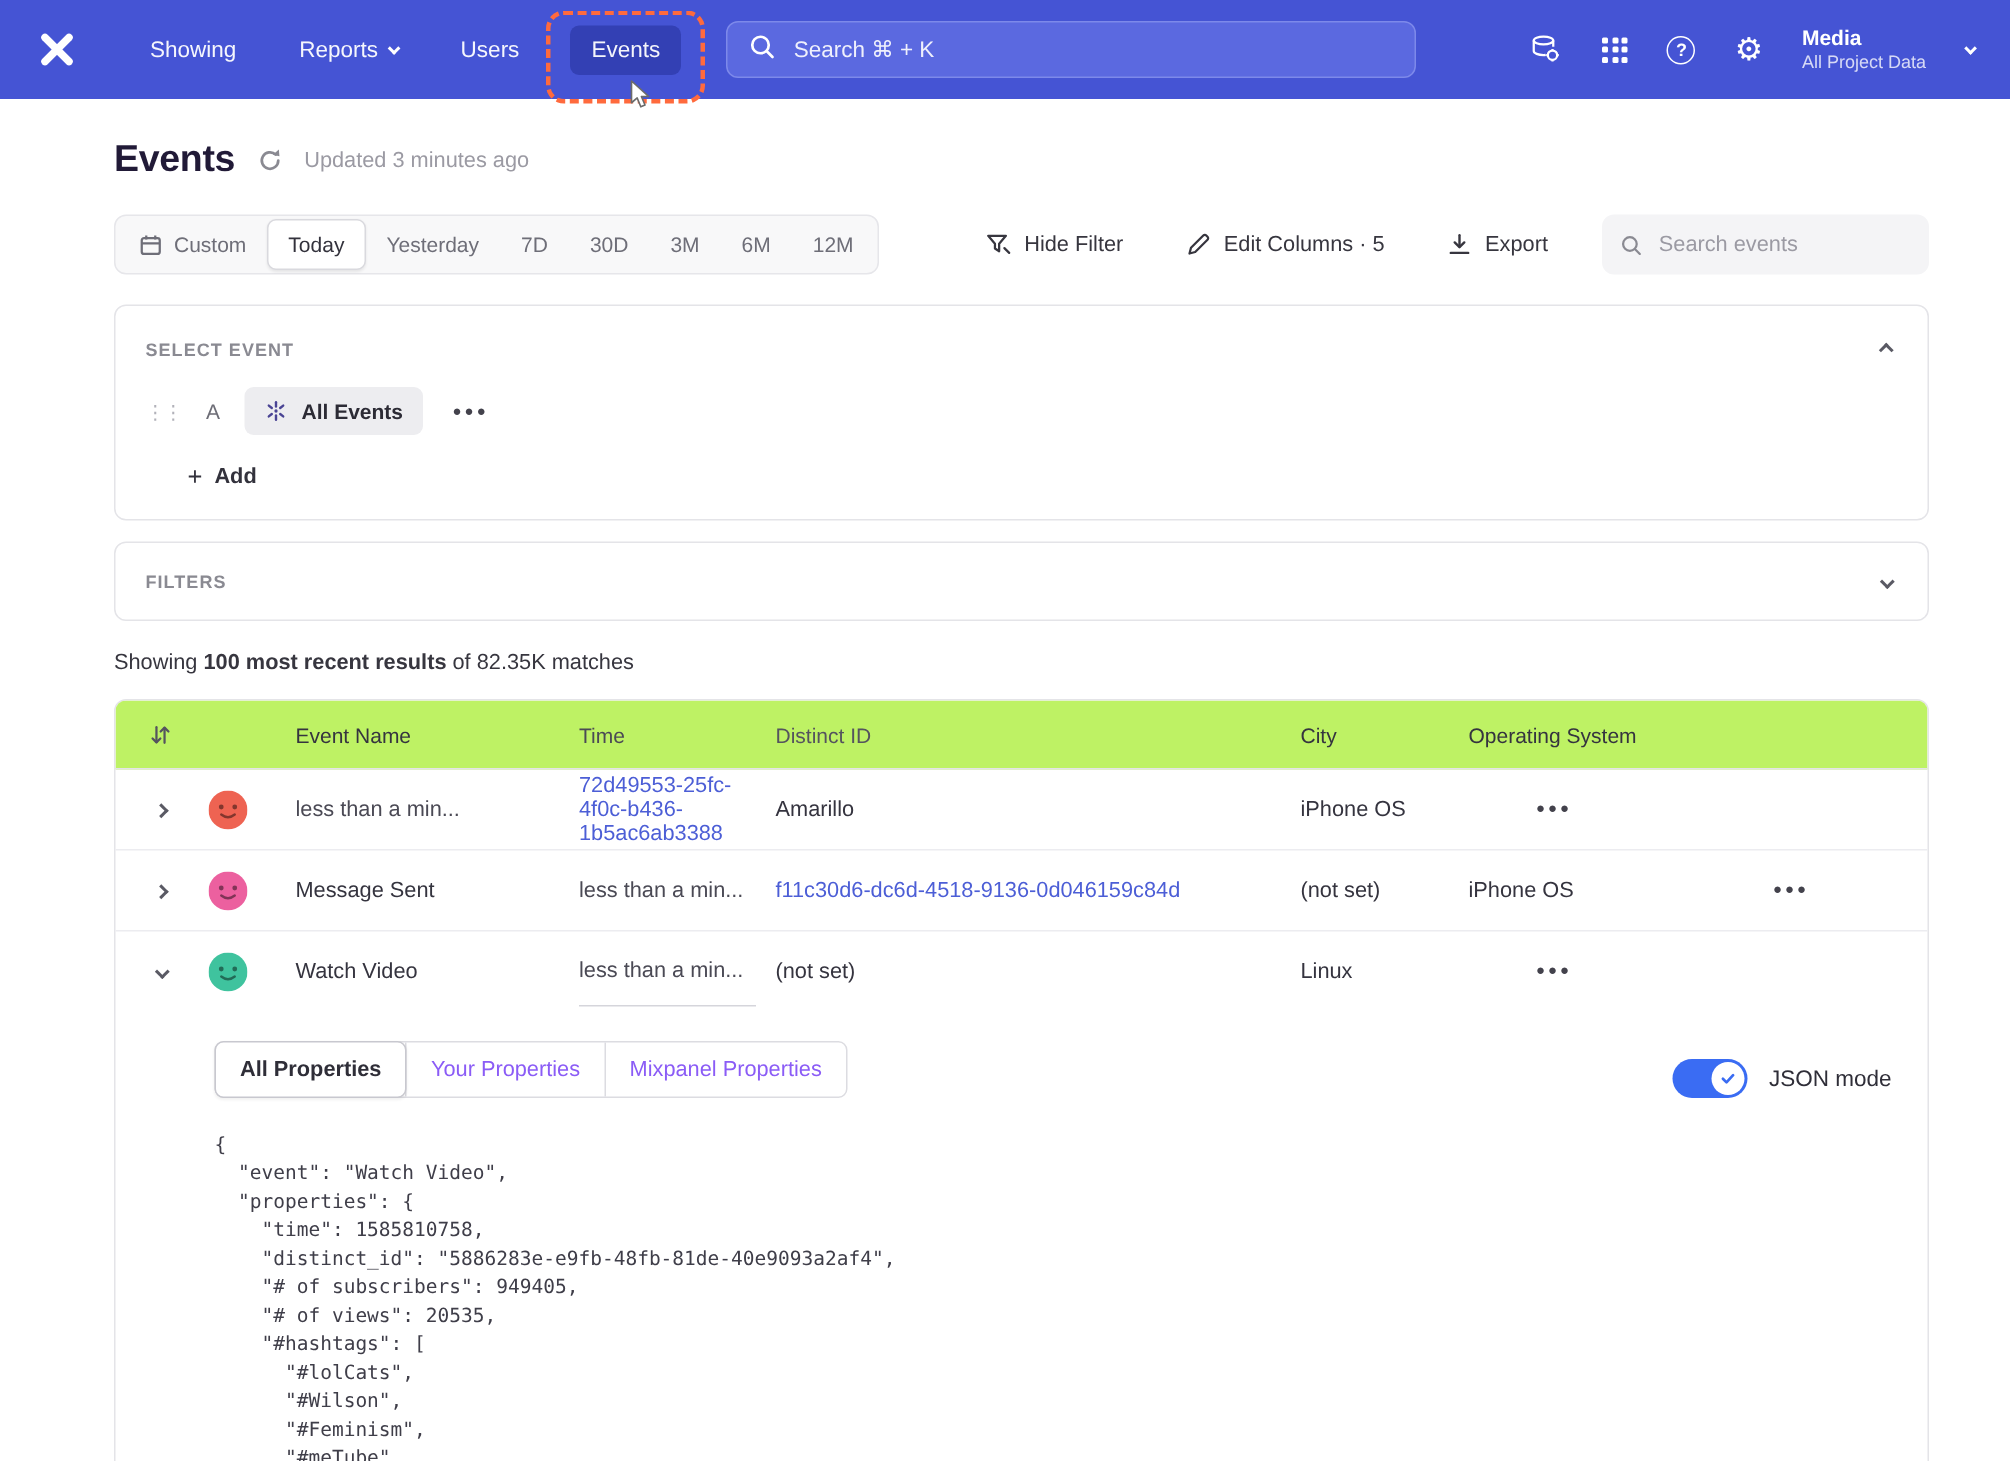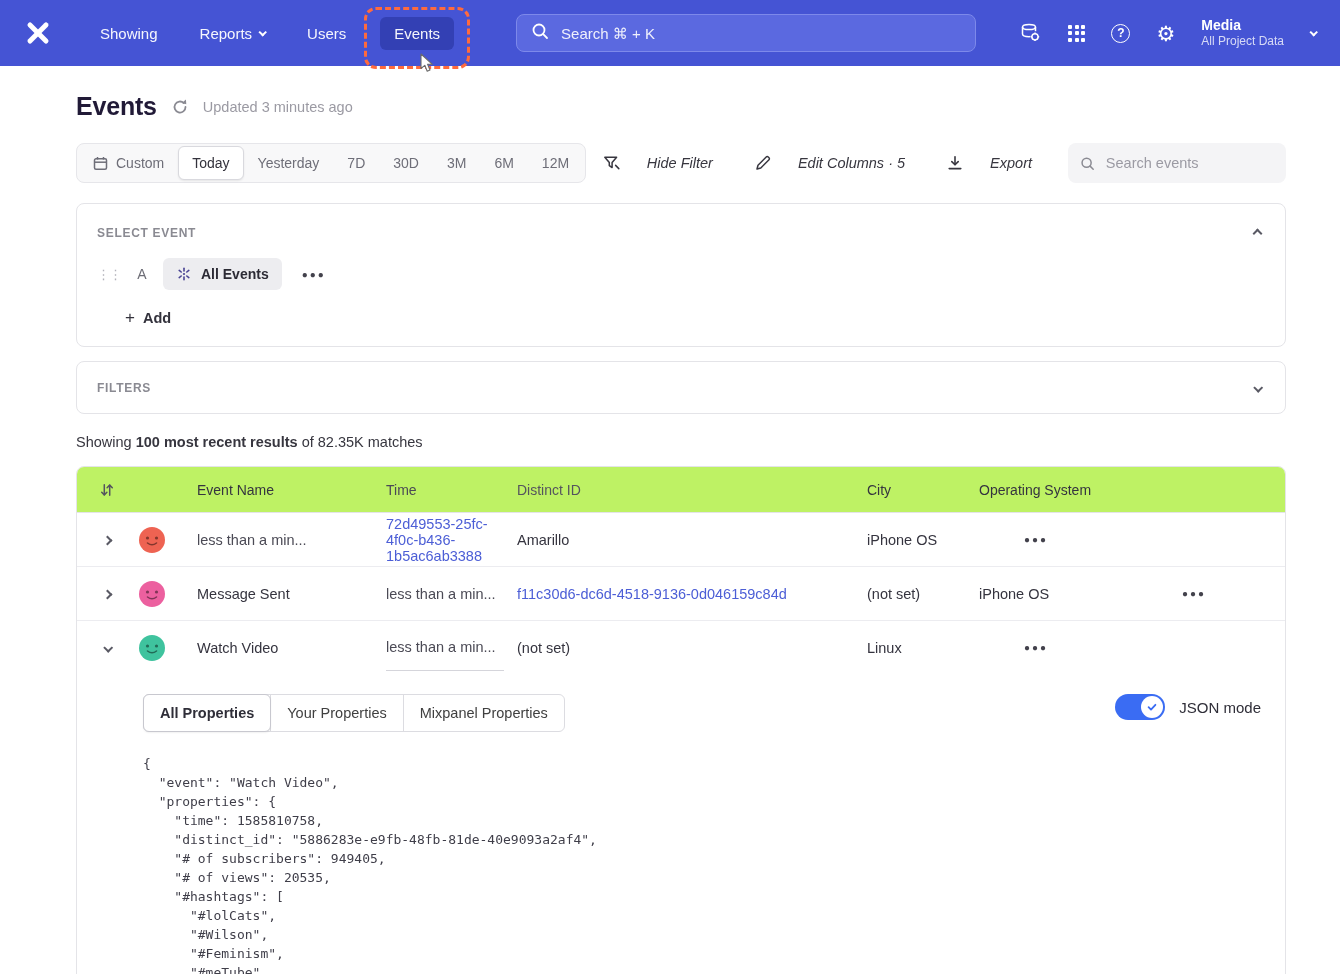--- a/index.html
+++ b/index.html
@@ -22,21 +22,21 @@
     padding:8px 8px; border-radius:6px; display:flex; align-items:center; gap:7px; cursor:pointer;
   }
   .events-wrap{ position:relative; }
   .nav-item.active{ background:#3340b4; padding:8px 14px; }
   .dash-box{
     position:absolute; left:-16px; right:-16px; top:-10px; height:62px;
     border:3px dashed #ff6a3d; border-radius:12px; pointer-events:none; z-index:5;
   }
   .cursor-svg{ position:absolute; left:40px; top:36px; z-index:6; }
   .nav-search{
-    margin-left:62px; width:460px; height:38px; background:#5b69e0;
+    margin-left:30px; width:460px; height:38px; background:#5b69e0;
     border:1px solid #7d89ea; border-radius:8px; display:flex; align-items:center;
     padding:0 14px; gap:10px;
   }
   .nav-search input{
     background:transparent; border:none; outline:none; color:#fff; font-size:15px; width:100%;
     font-family:"Liberation Sans", sans-serif;
   }
   .nav-search input::placeholder{ color:rgba(255,255,255,0.9); }
   .nav-right{ margin-left:auto; display:flex; align-items:center; gap:26px; }
   .nav-icon{ background:none; border:none; padding:0; display:flex; align-items:center; justify-content:center; }
@@ -70,21 +70,21 @@
     border-radius:8px; padding:2px;
   }
   .date-btn{
     background:none; border:1px solid transparent; font-size:14px; color:#6e6e78;
     padding:8px 13px; border-radius:6px; display:flex; align-items:center; gap:8px;
   }
   .date-btn.selected{
     background:#fff; border:1px solid #d9d9de; color:#33323c; box-shadow:0 1px 2px rgba(0,0,0,0.08);
   }
   .toolbar-right{ display:flex; align-items:center; gap:30px; }
-  .text-btn{ display:flex; align-items:center; gap:27px; background:none; border:none; font-size:14.5px; color:#37363f;font-style:italic; }
+  .text-btn{ display:flex; align-items:center; gap:9px; background:none; border:none; font-size:14.5px; color:#37363f; }
   .events-search{
     display:flex; align-items:center; gap:9px; background:#f4f4f6; border-radius:8px;
     padding:0 12px; height:40px; width:218px;
   }
   .events-search input{
     border:none; background:transparent; outline:none; font-size:14.5px; width:100%;
     color:#37363f; font-family:"Liberation Sans", sans-serif;
   }
   .events-search input::placeholder{ color:#9b9aa3; }
 
@@ -128,25 +128,25 @@
   .c-avatar{ padding-left:2px; }
   .c-name{ color:#35343f; }
   .c-time{ color:#4b4a55; }
   .expanded .c-time span{ border-bottom:1px solid #d5d5db; padding:0 8px 15px 0; margin-bottom:-15px; }
   .c-id a{ color:#4c5ed6; text-decoration:none; cursor:pointer; }
   .c-city,.c-os{ color:#35343f; }
   .c-more{ justify-content:center; padding-right:24px; }
   .row-chev-btn{ background:none; border:none; padding:6px; color:#5a5a64; }
 
   
-  .panel-top{ display:flex; justify-content:space-between; align-items:flex-start; padding:20px 24px 0 66px; }
+  .panel-top{ display:flex; justify-content:space-between; align-items:flex-end; padding:20px 24px 0 66px; }
   .tabs{ display:inline-flex; border:1px solid #dcdce1; border-radius:6px; background:#fff; }
   .tab{
     background:none; border:none; border-left:1px solid #dcdce1; padding:10px 16px;
-    font-size:14.5px; color:#404040;
+    font-size:14.5px; color:#8b5cf6;
   }
   .tab:first-child{ border-left:none; }
   .tab.active{
     background:#fff; border:1px solid #c8c8cf; border-radius:6px; margin:-1px;
     color:#2f2e38; font-weight:700; box-shadow:0 1px 2px rgba(0,0,0,0.06); position:relative; z-index:1;
   }
   .json-toggle-wrap{ display:flex; align-items:center; gap:14px; }
   .toggle{
     width:50px; height:26px; border-radius:13px; background:#3a6cf3; position:relative; cursor:pointer;
   }

